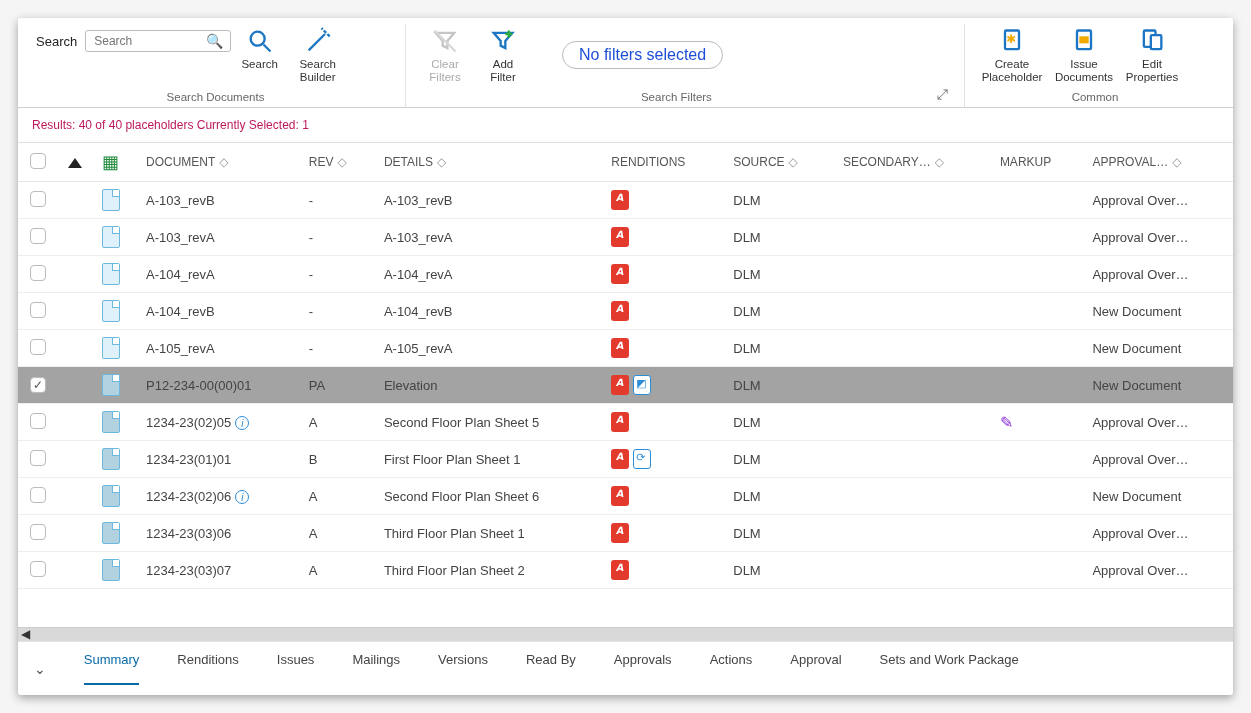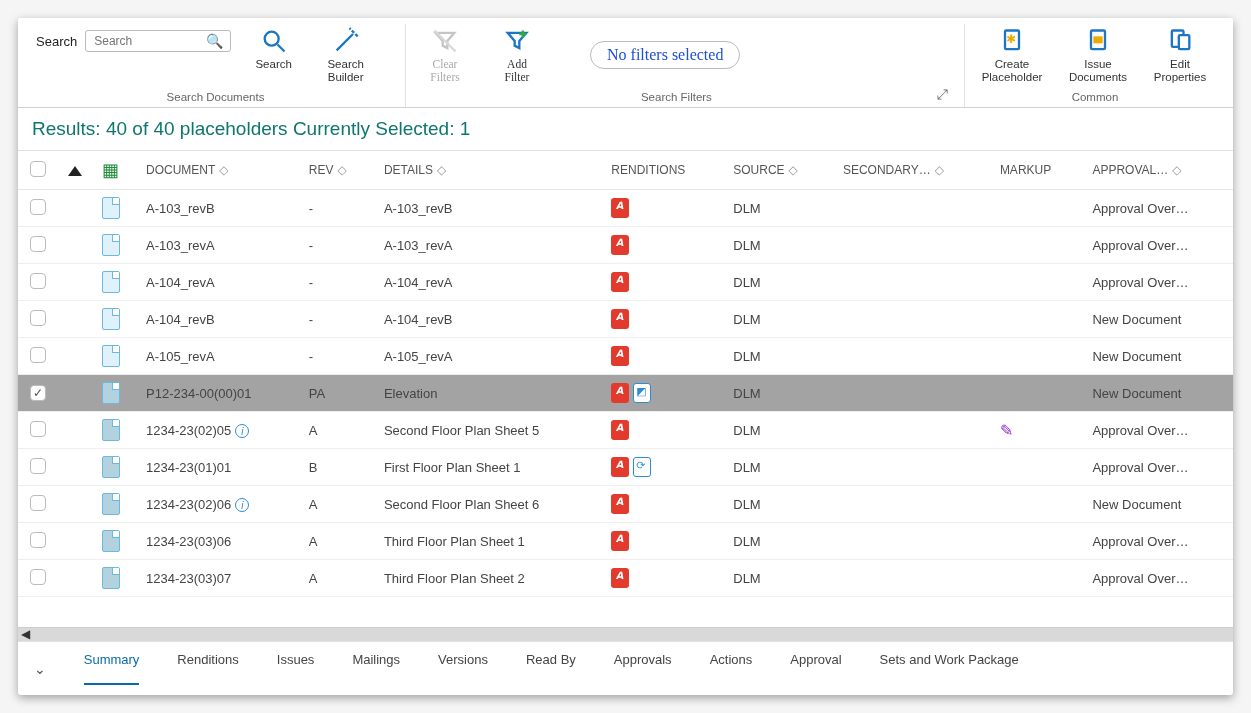--- a/index.html
+++ b/index.html
@@ -38,21 +38,20 @@
     display: flex;
     flex-direction: column;
     justify-content: flex-start;
     padding: 0 10px;
     border-right: 1px solid #e2e2e2;
   }
   .ribbon-group:last-child { border-right: none; }
   .ribbon-group-content {
     display: flex;
     align-items: flex-start;
-    gap: 14px;
     flex: 1;
   }
   .ribbon-group-title {
     font-size: 11.5px;
     color: #666;
     text-align: center;
     padding: 4px 0 4px 0;
   }
   .search-field-wrap {
     display: flex;
@@ -103,22 +102,22 @@
     font-size: 16px;
     align-self: center;
     margin: 0 30px;
   }
   .expand-corner {
     font-size: 14px; color:#666; align-self:flex-end; margin-right:6px; margin-bottom:4px; cursor:pointer;
   }
   
   .results-bar {
     padding: 10px 14px;
-    font-size: 19px;
-    color: #0f766e;
+    font-size: 12px;
+    color: #be185d;
     border-bottom: 1px solid #e0e0e0;
   }
   
   .table-wrap { flex:1; overflow: auto; }
   table {
     border-collapse: collapse;
     width: 100%;
     font-size: 13px;
   }
   thead th {
@@ -232,21 +231,21 @@
                 </svg>
             </span>
             <span class="rlabel" style="white-space:pre">Search
 Builder</span>
           </div>
         </div>
         <div class="ribbon-group-title">Search Documents</div>
       </div>
 
       <div class="ribbon-group" style="flex:1">
-        <div class="ribbon-group-content" style="justify-content:flex-end;font-family:Liberation Serif, serif;">
+        <div class="ribbon-group-content" style="justify-content:flex-end;">
           <div class="rbtn disabled">
             <span class="ricon">
               <svg viewBox="0 0 24 24" width="28" height="28" fill="none" stroke="#c5c5c5" stroke-width="2">
                   <path d="M4 5h16l-6 7v6l-4-2v-4z"></path>
                   <line x1="3" y1="3" x2="21" y2="21" stroke="#d8d8d8"></line>
                 </svg>
             </span>
             <span class="rlabel" style="white-space:pre">Clear
 Filters</span>
           </div>

